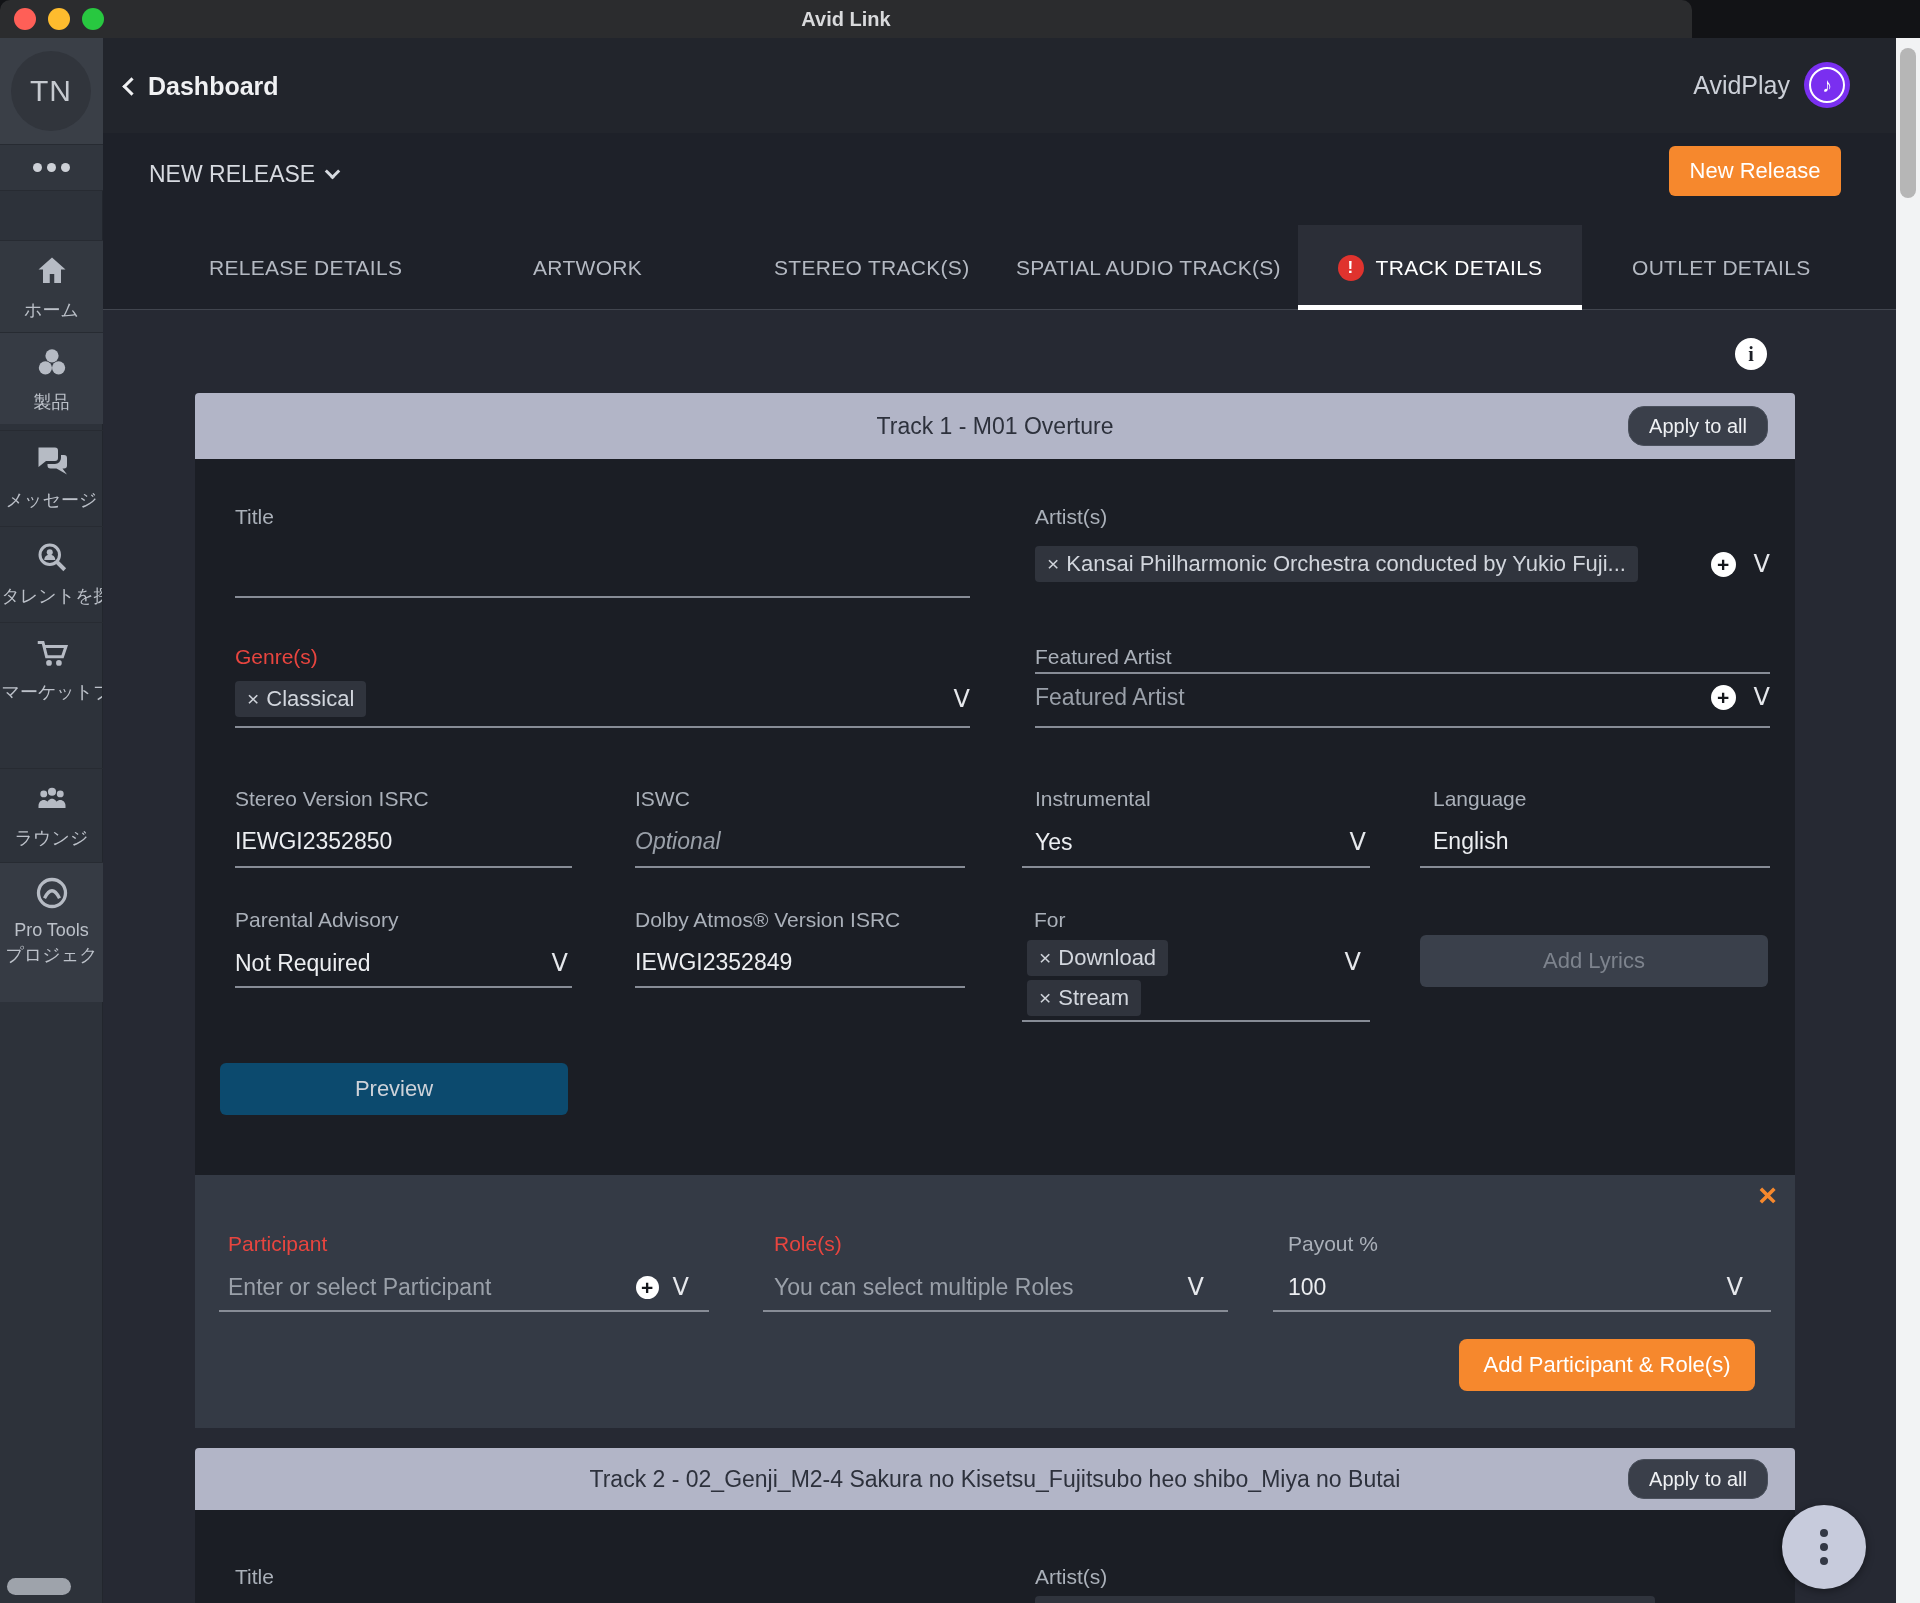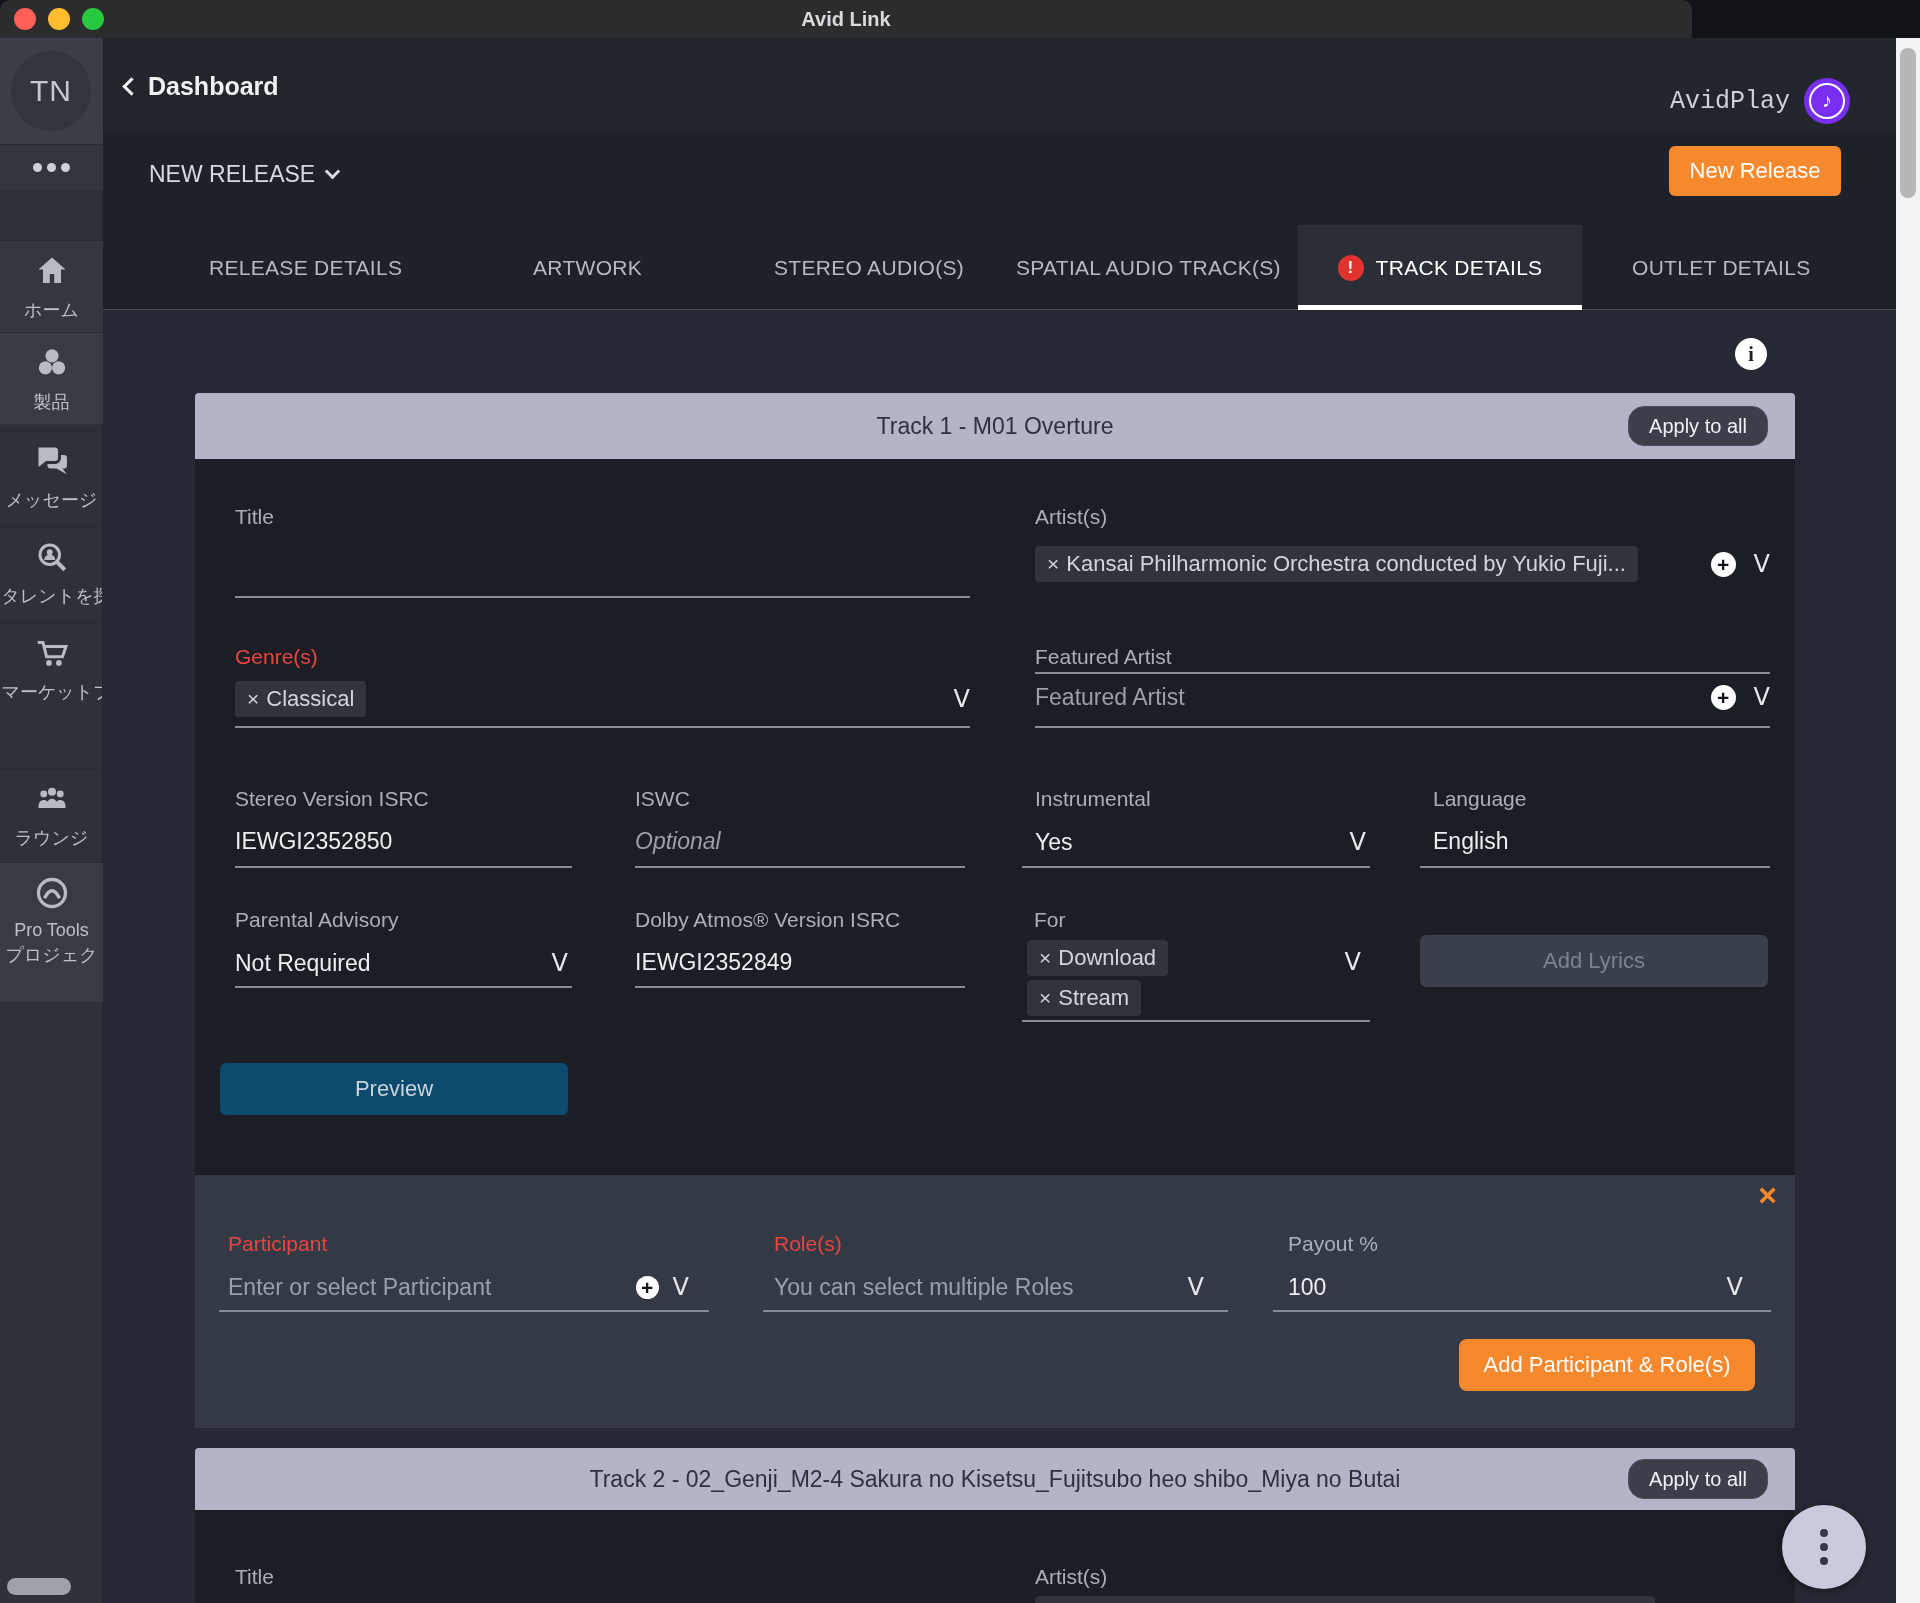--- a/index.html
+++ b/index.html
@@ -21,21 +21,21 @@
   .side-item { position:absolute; left:0; width:103px; display:flex; flex-direction:column; align-items:center; padding-top:12px; border-top:1px solid #272b32; }
   .side-item svg { width:36px; height:36px; }
   .side-label { margin-top:9px; max-width:100px; overflow:hidden; white-space:nowrap; color:#bcc1c9; font-size:18px; text-align:center; }
   .hscroll { position:absolute; left:7px; top:1540px; width:64px; height:17px; border-radius:9px; background:#9ea3ab; }
 
   
   .main { position:absolute; left:103px; top:38px; width:1793px; height:1565px; background:#1e2129; }
   .mheader { position:absolute; left:0; top:0; width:1793px; height:95px; background:#22252c; }
   .back { position:absolute; left:22px; top:28px; height:40px; display:flex; align-items:center; gap:10px; color:#f0f1f3; font-size:25px; font-weight:600; cursor:default; }
   .chev-left { width:13px; height:13px; border-left:3px solid #f0f1f3; border-bottom:3px solid #f0f1f3; transform:rotate(45deg); }
-  .brand { position:absolute; right:46px; top:40px; display:flex; align-items:center; gap:14px;font-family:Liberation Mono, monospace; }
+  .brand { position:absolute; right:46px; top:24px; display:flex; align-items:center; gap:14px; }
   .brand-label { color:#ccd0d8; font-size:25px; }
   .brand-ic { width:46px; height:46px; border-radius:50%; background:#7a2ff0; display:flex; align-items:center; justify-content:center; }
   .brand-ic b { width:36px; height:36px; border:2px solid #fff; border-radius:50%; display:flex; align-items:center; justify-content:center; color:#fff; font-size:20px; font-weight:700; }
 
   .mtoolbar { position:absolute; left:0; top:95px; width:1793px; height:92px; background:#1e2129; }
   .relsel { position:absolute; left:46px; top:28px; display:flex; align-items:center; gap:12px; color:#d7dae0; font-size:23px; }
   .chev-down { width:11px; height:11px; border-right:3px solid #d7dae0; border-bottom:3px solid #d7dae0; transform:rotate(45deg); margin-top:-6px; }
   .btn-orange { background:#f6882d; color:#fff; border:none; border-radius:6px; font-size:22px; font-family:inherit; }
   .new-release { position:absolute; right:55px; top:13px; width:172px; height:50px; }
 
@@ -192,21 +192,21 @@
       <div class="relsel">
         <span>NEW RELEASE</span>
         <span class="chev-down"></span>
       </div>
       <button class="btn-orange new-release">New Release</button>
     </div>
 
     <div class="tabsrow">
       <div class="tab" style="left:87px;">RELEASE DETAILS</div>
       <div class="tab" style="left:411px;">ARTWORK</div>
-      <div class="tab" style="left:652px;">STEREO AUDIO(S)</div>
+      <div class="tab" style="left:652px;">STEREO TRACK(S)</div>
       <div class="tab" style="left:894px;">SPATIAL AUDIO TRACK(S)</div>
       <div class="tab active-box" style="left:1176px; width:284px;">
         <span class="err-ic">!</span>
         <span>TRACK DETAILS</span>
         <span class="tab-underline"></span>
       </div>
       <div class="tab" style="left:1510px;">OUTLET DETAILS</div>
     </div>
 
     <div class="content">

